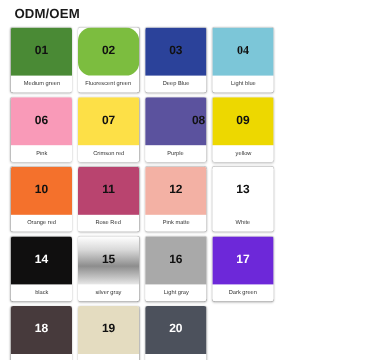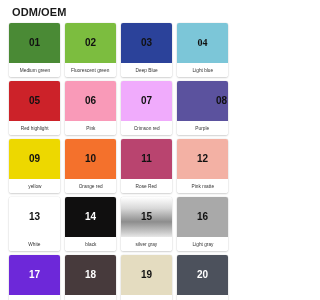--- a/index.html
+++ b/index.html
@@ -85,21 +85,21 @@
     <div class="card">
       <div class="swatch" style="background-color: rgb(74, 138, 53);">
         <span class="num">01</span>
       </div>
       <div class="label-strip">
         <span class="label">Medium green</span>
       </div>
     </div>
 
     <div class="card">
-      <div class="swatch" style="background-color: rgb(124, 189, 63);">
+      <div class="swatch" style="background-color: rgb(124, 189, 63); border-radius: 11px;">
         <span class="num">02</span>
       </div>
       <div class="label-strip">
         <span class="label">Fluorescent green</span>
       </div>
     </div>
 
     <div class="card">
       <div class="swatch" style="background-color: rgb(43, 66, 154);">
         <span class="num">03</span>
@@ -111,40 +111,32 @@
 
     <div class="card">
       <div class="swatch" style="background-color: rgb(124, 198, 216); font-family: Liberation Serif, serif;">
         <span class="num">04</span>
       </div>
       <div class="label-strip">
         <span class="label">Light blue</span>
       </div>
     </div>
 
-    <div class="card">
-      <div class="swatch" style="background-color: rgb(204, 34, 41);">
-        <span class="num">05</span>
-      </div>
-      <div class="label-strip">
-        <span class="label">Red highlight</span>
-      </div>
-    </div>
 
     <div class="card">
       <div class="swatch" style="background-color: rgb(249, 154, 184);">
         <span class="num">06</span>
       </div>
       <div class="label-strip">
         <span class="label">Pink</span>
       </div>
     </div>
 
     <div class="card">
-      <div class="swatch" style="background-color: #f0abfc;">
+      <div class="swatch" style="background-color: #fde047;">
         <span class="num">07</span>
       </div>
       <div class="label-strip">
         <span class="label">Crimson red</span>
       </div>
     </div>
 
     <div class="card">
       <div class="swatch" style="background-color: rgb(91, 82, 158); padding-left: 38px;">
         <span class="num">08</span>

